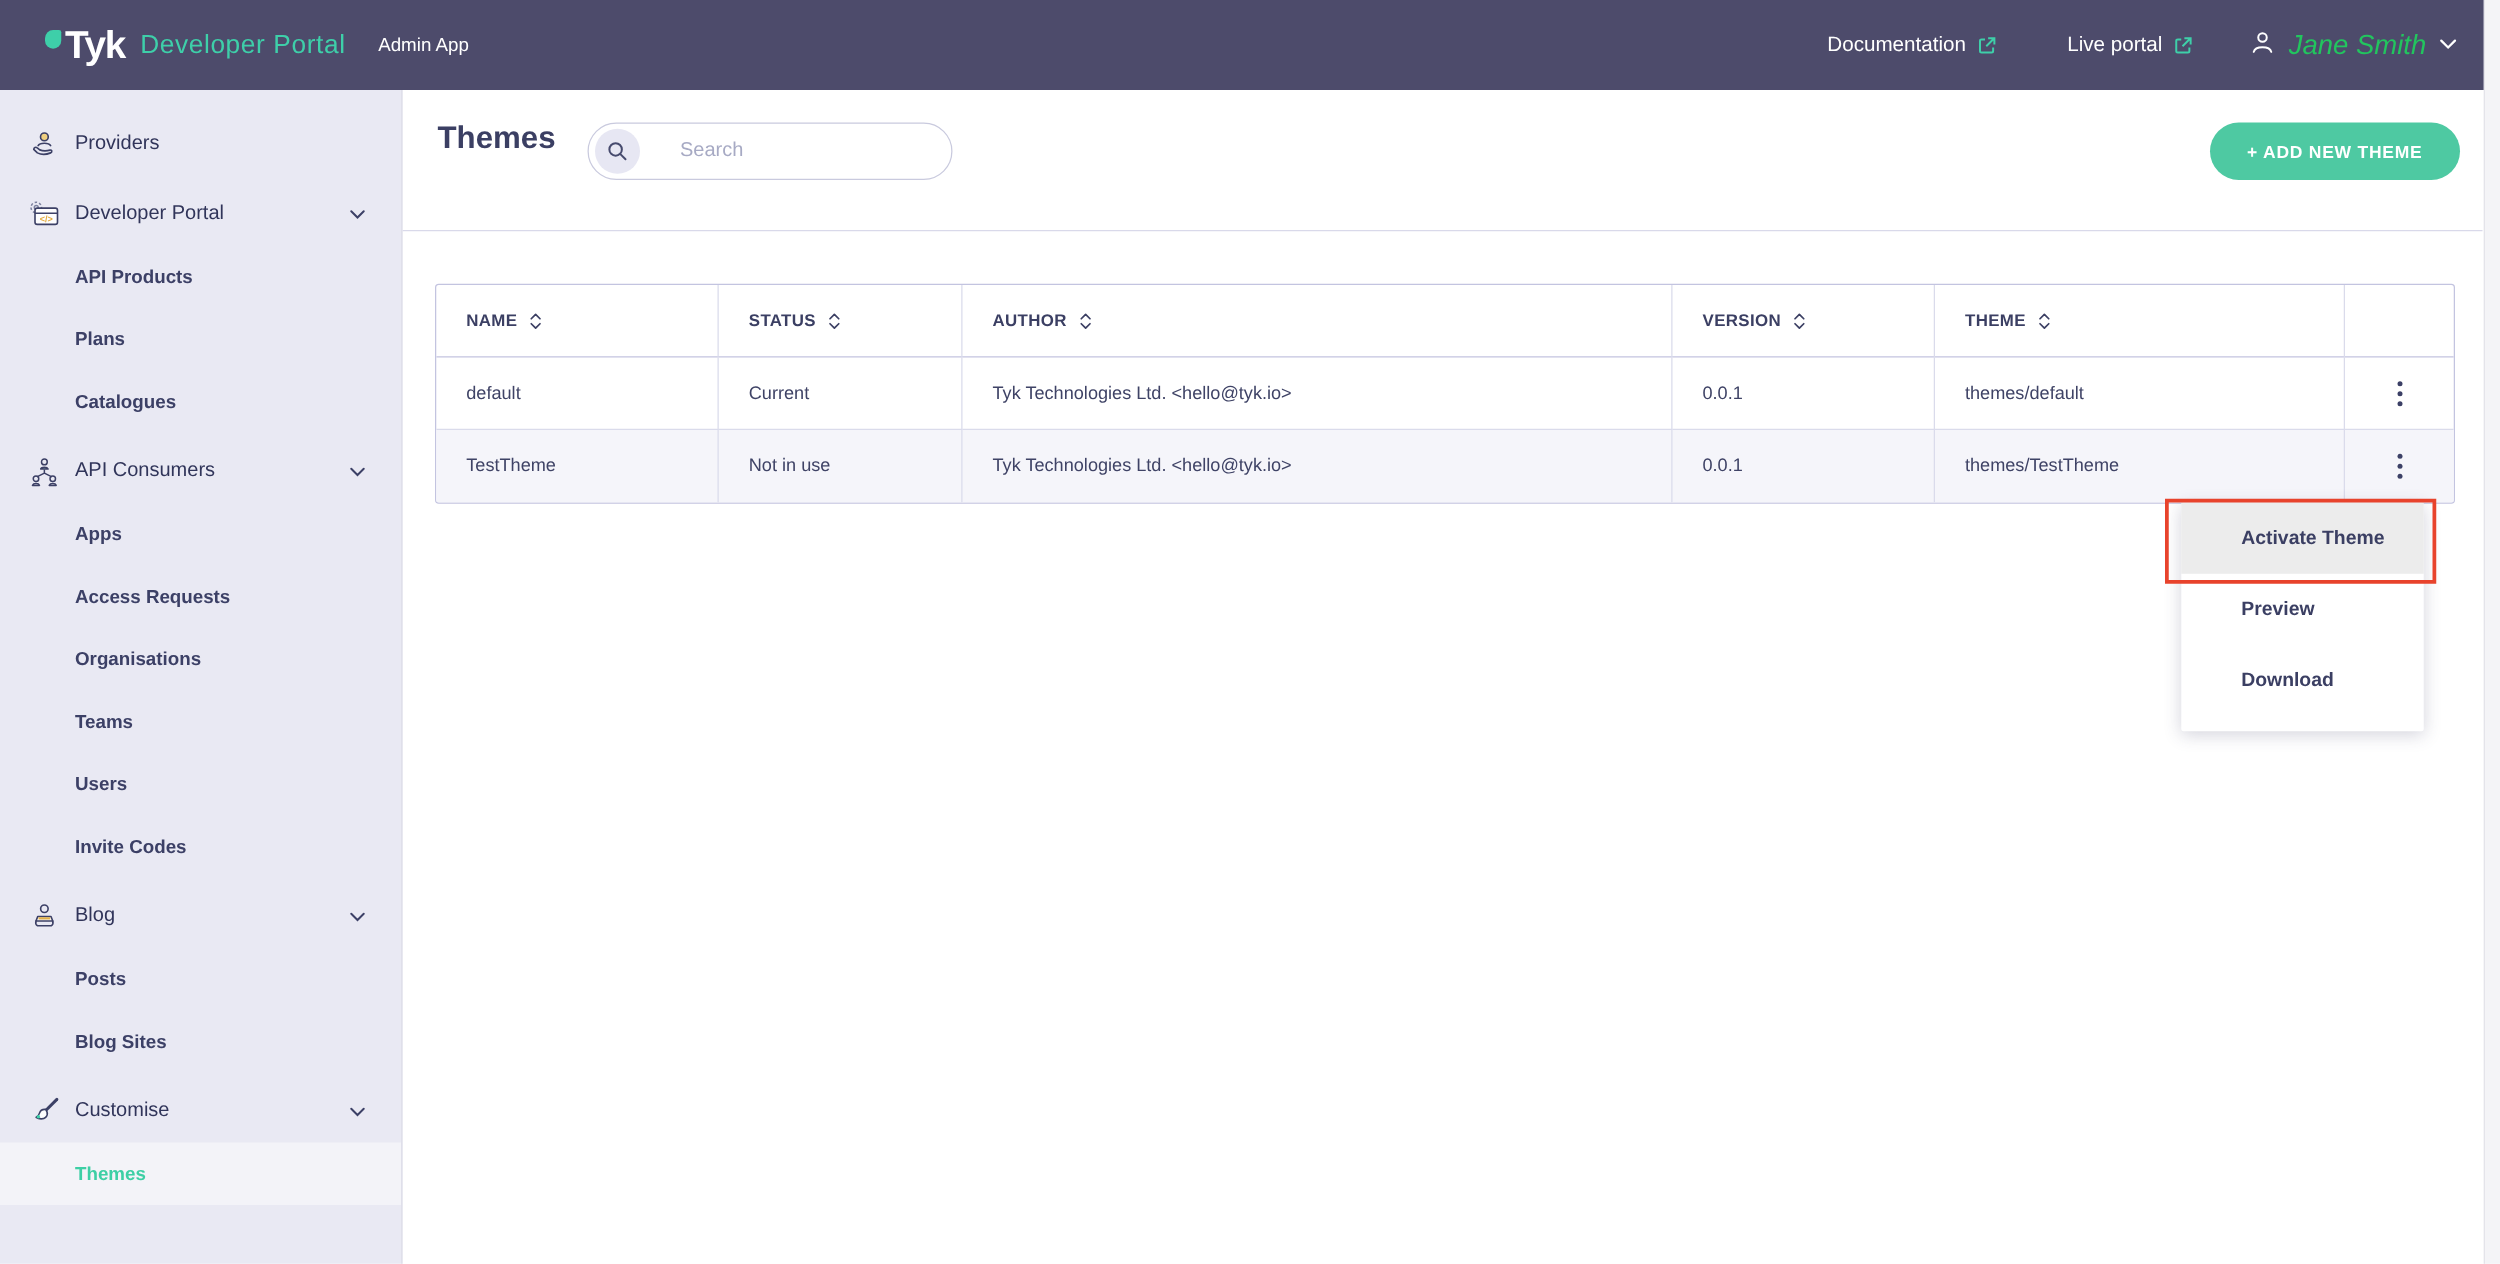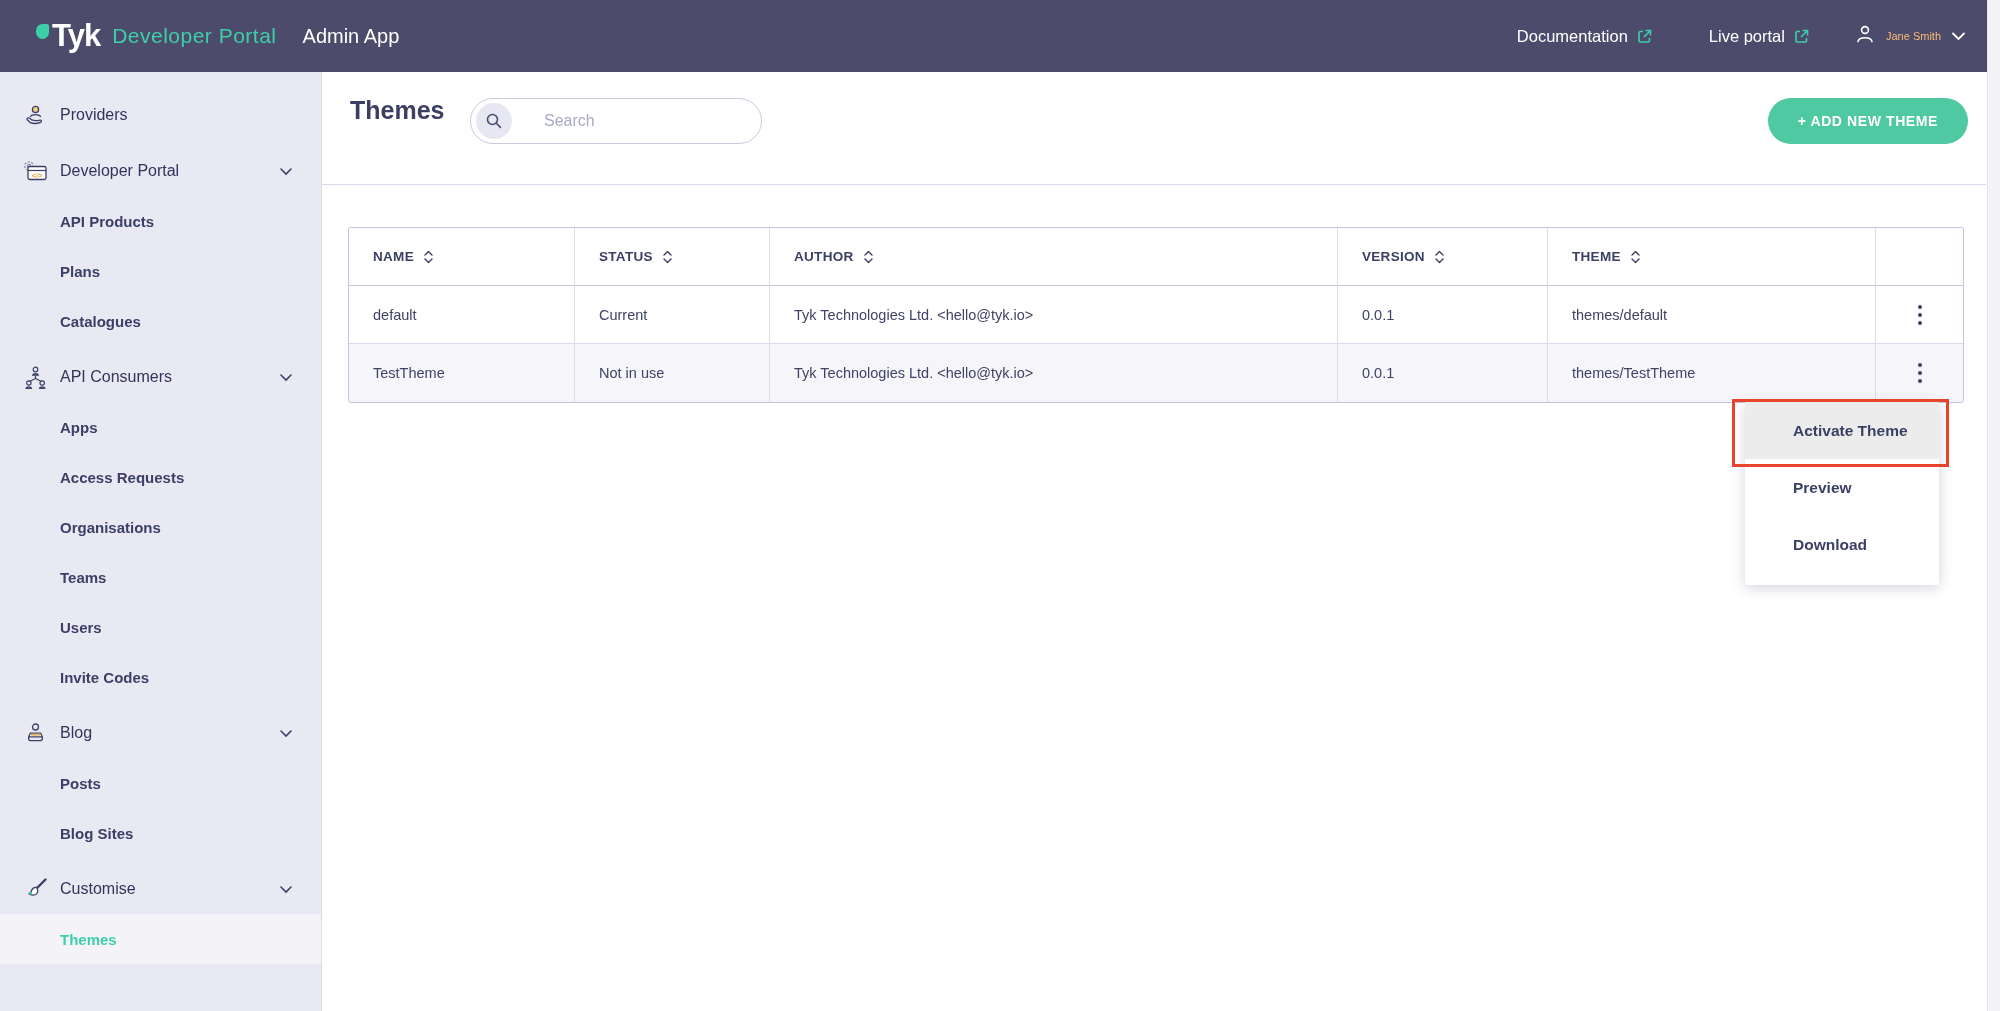--- a/index.html
+++ b/index.html
@@ -6,27 +6,27 @@
   html,body { width:2000px; height:1011px; overflow:hidden;
     font-family:"Liberation Sans", sans-serif; background:#ffffff; }
 
   
   .header { position:absolute; left:0; top:0; width:2000px; height:72px;
     background:#4d4b6b; display:flex; align-items:center; padding:0 34px 0 36px; z-index:20; }
   .logo-wrap { display:flex; align-items:flex-start; }
   .leaf { width:13px; height:15px; background:#3ecfa9; border-radius:7px 2px 7px 7px; margin:6px 3px 0 0; }
   .logo-text { color:#ffffff; font-size:31px; font-weight:bold; letter-spacing:-1px; line-height:36px; }
   .logo-sub { color:#3ecfa9; font-size:21px; font-weight:400; letter-spacing:0.5px; margin-left:12px; align-self:center; }
-  .app-label { color:#ffffff; font-size:20px; margin-left:26px; align-self:center; }
+  .app-label { color:#ffffff; font-size:15px; margin-left:26px; align-self:center; }
   .header-spacer { flex:1; }
   .hnav { display:flex; align-items:center; color:#ffffff; font-size:16.5px; cursor:pointer; }
   .hnav + .hnav { margin-left:56px; }
   .hnav .ext { margin-left:8px; display:inline-flex; }
   .user-wrap { display:flex; align-items:center; margin-left:44px; cursor:pointer; }
-  .user-wrap .uname { color:#fdba74; font-size:11px; margin:0 10px; }
+  .user-wrap .uname { color:#22c55e; font-size:22px; margin:0 10px;font-style:italic; }
 
   
   .scroll-track { position:absolute; right:0; top:0; width:13px; height:1011px;
     background:#f4f4f7; border-left:1px solid #e4e4ea; z-index:60; }
 
   
   .sidebar { position:absolute; left:0; top:72px; width:322px; height:939px;
     background:#e9e9f3; border-right:1px solid #dcdce8; padding-top:12px; overflow:hidden; z-index:10; }
   .nav-row { height:50px; display:flex; align-items:center; padding:0 28px 0 20px; cursor:pointer; }
   .nav-row.section { margin-top:6px; }

